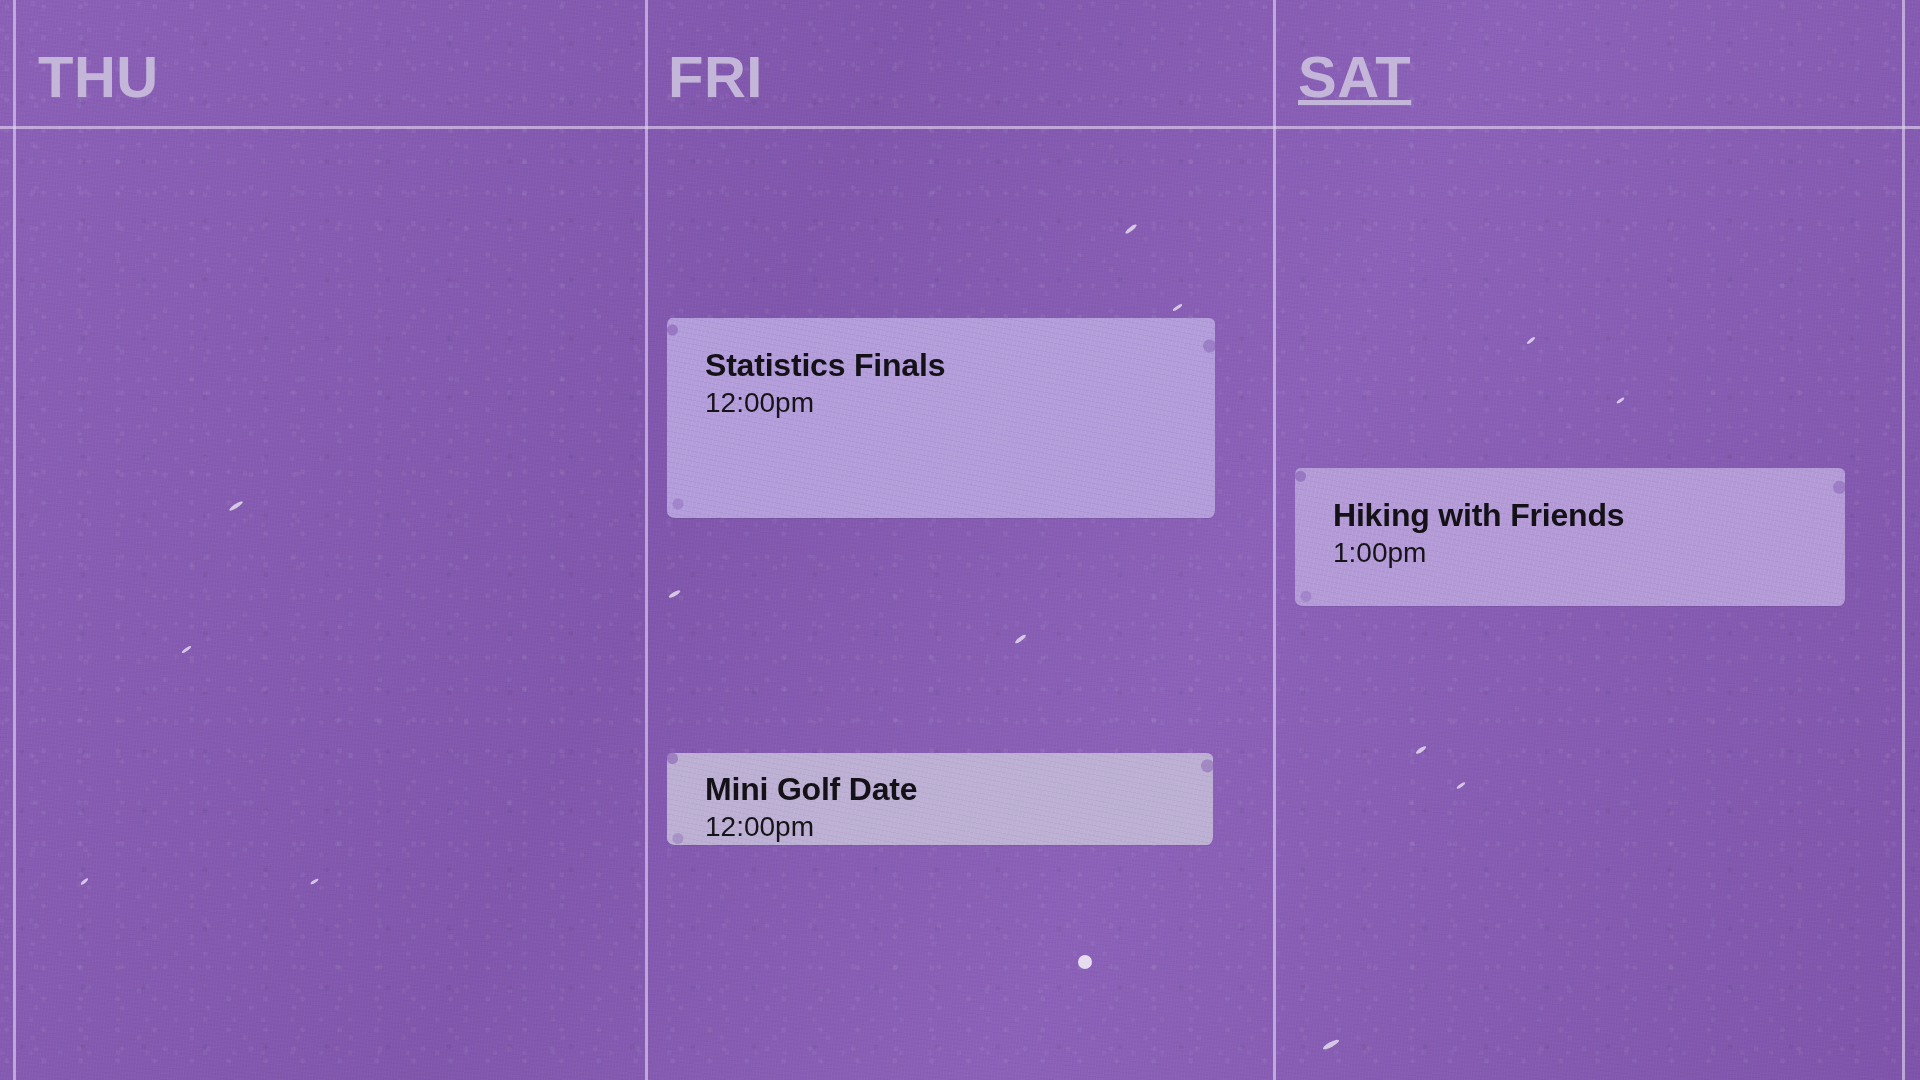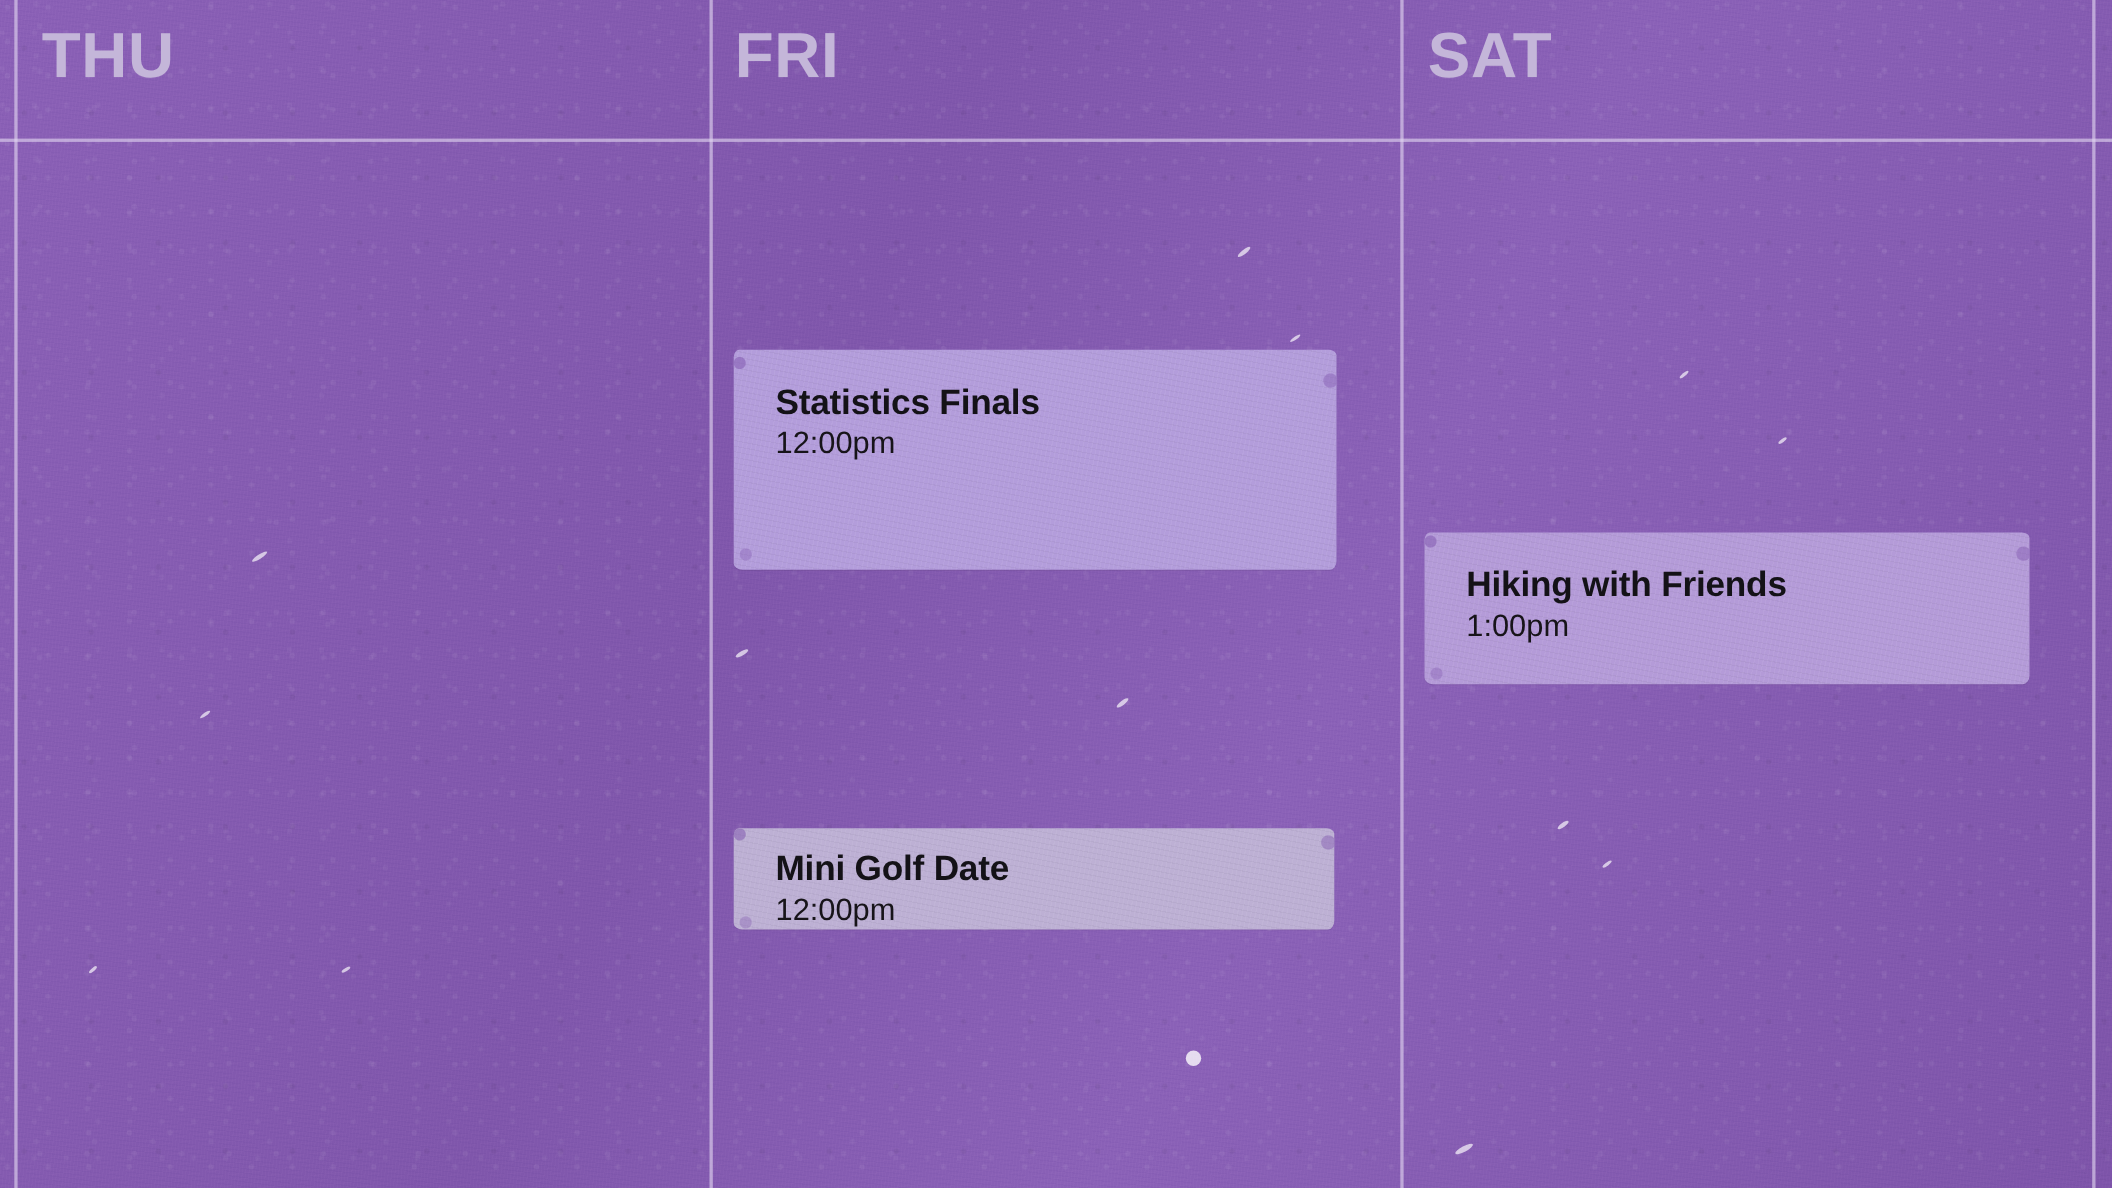--- a/index.html
+++ b/index.html
@@ -54,21 +54,21 @@
     background:rgba(226,214,240,.62);
   }
   #header-rule {
     position:absolute; left:0; right:0; top:126px;
     height:3px;
     background:rgba(226,214,240,.62);
   }
 
   
   .day-header {
-    position:absolute; top:22px;
+    position:absolute; top:48px;
     font-size:58px;
     font-weight:bold;
     letter-spacing:.5px;
     color:#c4b6d9;
     text-shadow:0 1px 0 rgba(255,255,255,.05);
     user-select:none;
     line-height:1;
   }
 
   
@@ -119,33 +119,33 @@
 
   <div class="vline" style="left:13px;"></div>
   <div class="vline" style="left:645px;"></div>
   <div class="vline" style="left:1273px;"></div>
   <div class="vline" style="left:1902px;"></div>
 
   <div id="header-rule"></div>
 
   <div class="day-header" style="left:38px;">THU</div>
   <div class="day-header" style="left:668px;">FRI</div>
-  <div class="day-header" style="left:1298px;">SAT</div>
+  <div class="day-header" style="left:1298px;text-decoration:underline;">SAT</div>
 
   <div class="event-card" style="left:667px; top:318px; width:548px; height:200px; background:#b39ddb;">
     <div class="event-title">Statistics Finals</div>
     <div class="event-time">12:00pm</div>
   </div>
 
   <div class="event-card" style="left:667px; top:753px; width:546px; height:92px; background:#bdb0d4; padding-top:19px;">
     <div class="event-title">Mini Golf Date</div>
     <div class="event-time">12:00pm</div>
   </div>
 
-  <div class="event-card" style="left:1295px; top:468px; width:550px; height:138px; background:#b49bd8;margin-top:16px;">
+  <div class="event-card" style="left:1295px; top:468px; width:550px; height:138px; background:#b49bd8;">
     <div class="event-title">Hiking with Friends</div>
     <div class="event-time">1:00pm</div>
   </div>
 
   <div id="fleck-layer">
       <div class="fleck" style="left: 1124px; top: 227px; width: 14px; height: 4px; transform: rotate(-38deg); border-radius: 50%; opacity: 0.85;"></div>
       <div class="fleck" style="left: 1172px; top: 306px; width: 11px; height: 3px; transform: rotate(-34deg); border-radius: 50%; opacity: 0.85;"></div>
       <div class="fleck" style="left: 1526px; top: 339px; width: 10px; height: 3px; transform: rotate(-40deg); border-radius: 50%; opacity: 0.85;"></div>
       <div class="fleck" style="left: 1616px; top: 399px; width: 9px; height: 3px; transform: rotate(-36deg); border-radius: 50%; opacity: 0.85;"></div>
       <div class="fleck" style="left: 228px; top: 504px; width: 16px; height: 4px; transform: rotate(-33deg); border-radius: 50%; opacity: 0.85;"></div>

